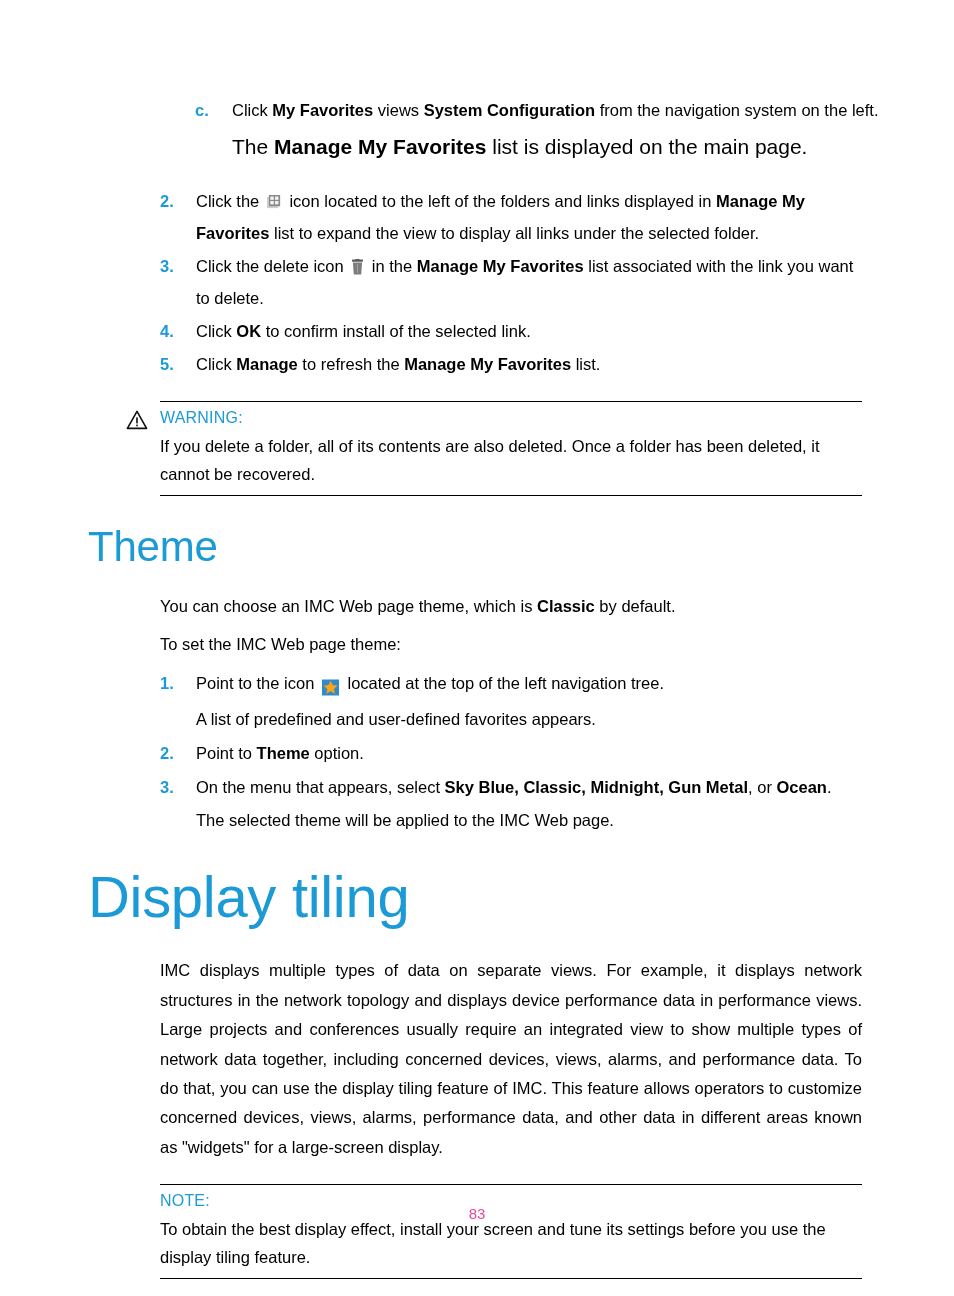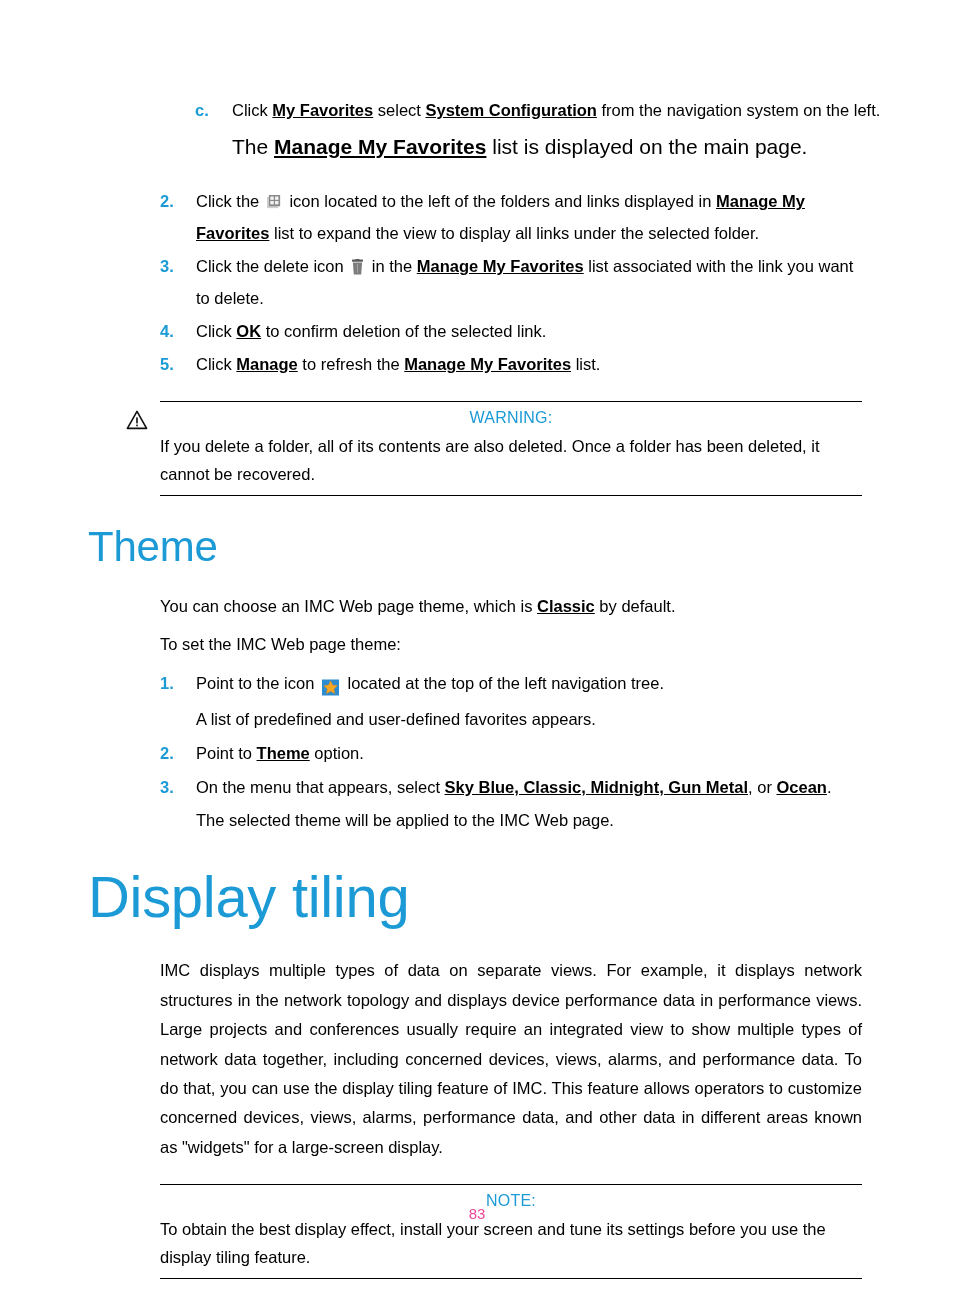--- a/index.html
+++ b/index.html
@@ -15,21 +15,21 @@
     color: #000000;
     -webkit-font-smoothing: antialiased;
   }
   .page {
     position: relative;
     width: 954px;
     height: 1296px;
     box-sizing: border-box;
     padding: 0;
   }
-  b, strong, .b { font-weight: bold; text-decoration: underline; }
+  b, strong, .b { font-weight: bold; }
   .step {
     display: flex;
     align-items: flex-start;
     margin-bottom: 5px;
   }
   .step-marker {
     color: #1b9ad6;
     font-weight: bold;
     font-size: 16.5px;
     line-height: 1.72;
@@ -74,21 +74,20 @@
     margin-right: 92px;
   }
   .admon-inner {
     padding: 7px 92px 7px 160px;
   }
   .admon-title {
     color: #1b9ad6;
     font-size: 16px;
     letter-spacing: .2px;
     margin-bottom: 5px;
-    text-align: center;
   }
   .admon-body {
     font-size: 16.5px;
     line-height: 1.7;
   }
   .warn-icon {
     position: absolute;
     left: 126px;
     top: 9px;
     width: 22px;
@@ -157,21 +156,21 @@
 </head>
 <body>
 
 <div class="page">
 
   <div style="height:96px"></div>
 
   <div class="step lvl-c">
     <div class="step-marker">c.</div>
     <div class="step-body">
-      <span>Click </span><b>My Favorites</b><span> select </span><b>System Configuration</b><span> from the navigation system on the left.</span>
+      <span>Click </span><b>My Favorites</b><span> views </span><b>System Configuration</b><span> from the navigation system on the left.</span>
     </div>
   </div>
 
   <div class="sub-para">
     <span>The </span><b>Manage My Favorites</b><span> list is displayed on the main page.</span>
   </div>
 
   <div class="step lvl-num" style="padding-right:88px;">
     <div class="step-marker">2.</div>
     <div class="step-body">
@@ -194,21 +193,21 @@
             <rect x="4.6" y="0" width="3.8" height="1.4" rx="0.3" fill="#5a5a5a"></rect>
             <path d="M1.9 3.4 h9.2 l-0.9 12 h-7.4 z" fill="#7d7d7d"></path>
             <rect x="6.1" y="5" width="0.9" height="8.6" fill="#aaaaaa"></rect>
           </svg></span><span> in the </span><b>Manage My Favorites</b><span> list associated with the link you want to delete.</span>
     </div>
   </div>
 
   <div class="step lvl-num">
     <div class="step-marker">4.</div>
     <div class="step-body">
-      <span>Click </span><b>OK</b><span> to confirm deletion of the selected link.</span>
+      <span>Click </span><b>OK</b><span> to confirm install of the selected link.</span>
     </div>
   </div>
 
   <div class="step lvl-num">
     <div class="step-marker">5.</div>
     <div class="step-body">
       <span>Click </span><b>Manage</b><span> to refresh the </span><b>Manage My Favorites</b><span> list.</span>
     </div>
   </div>
 

